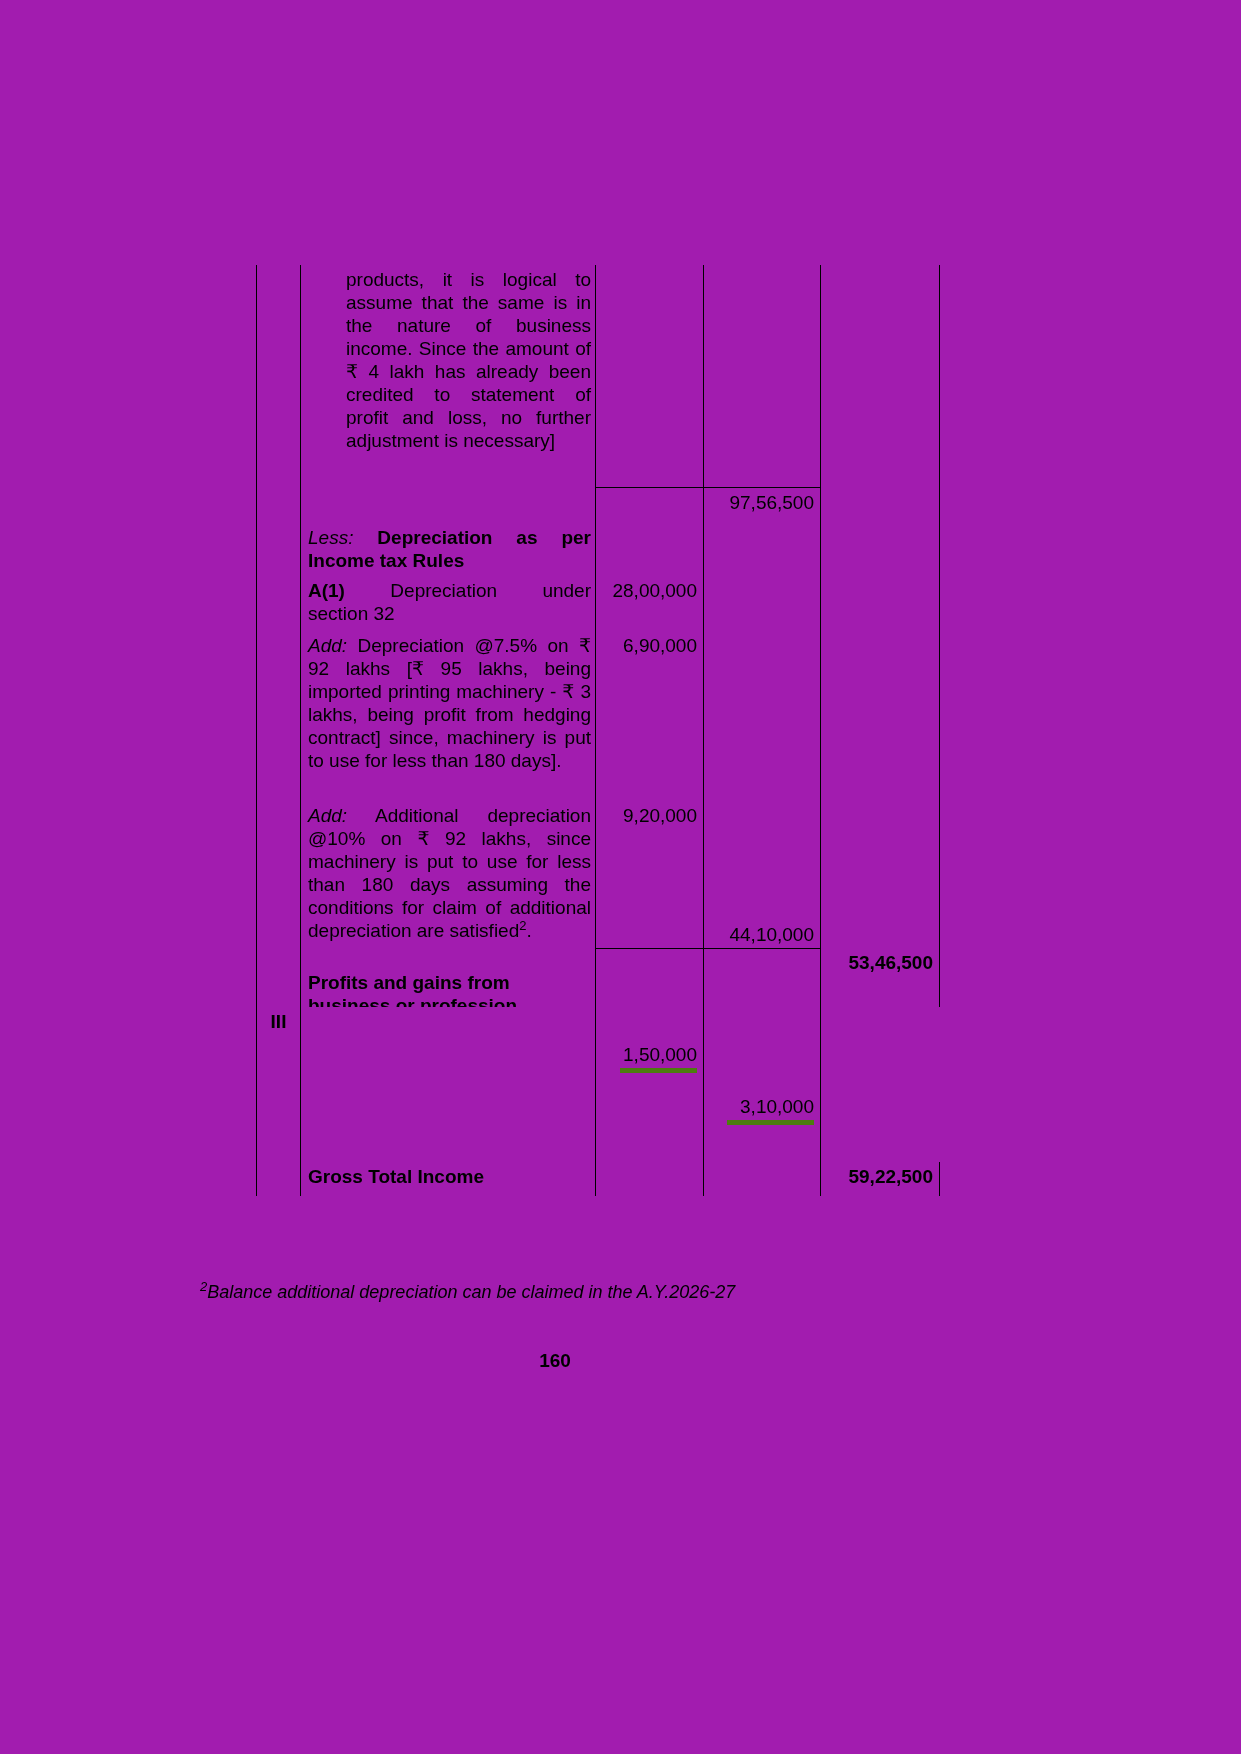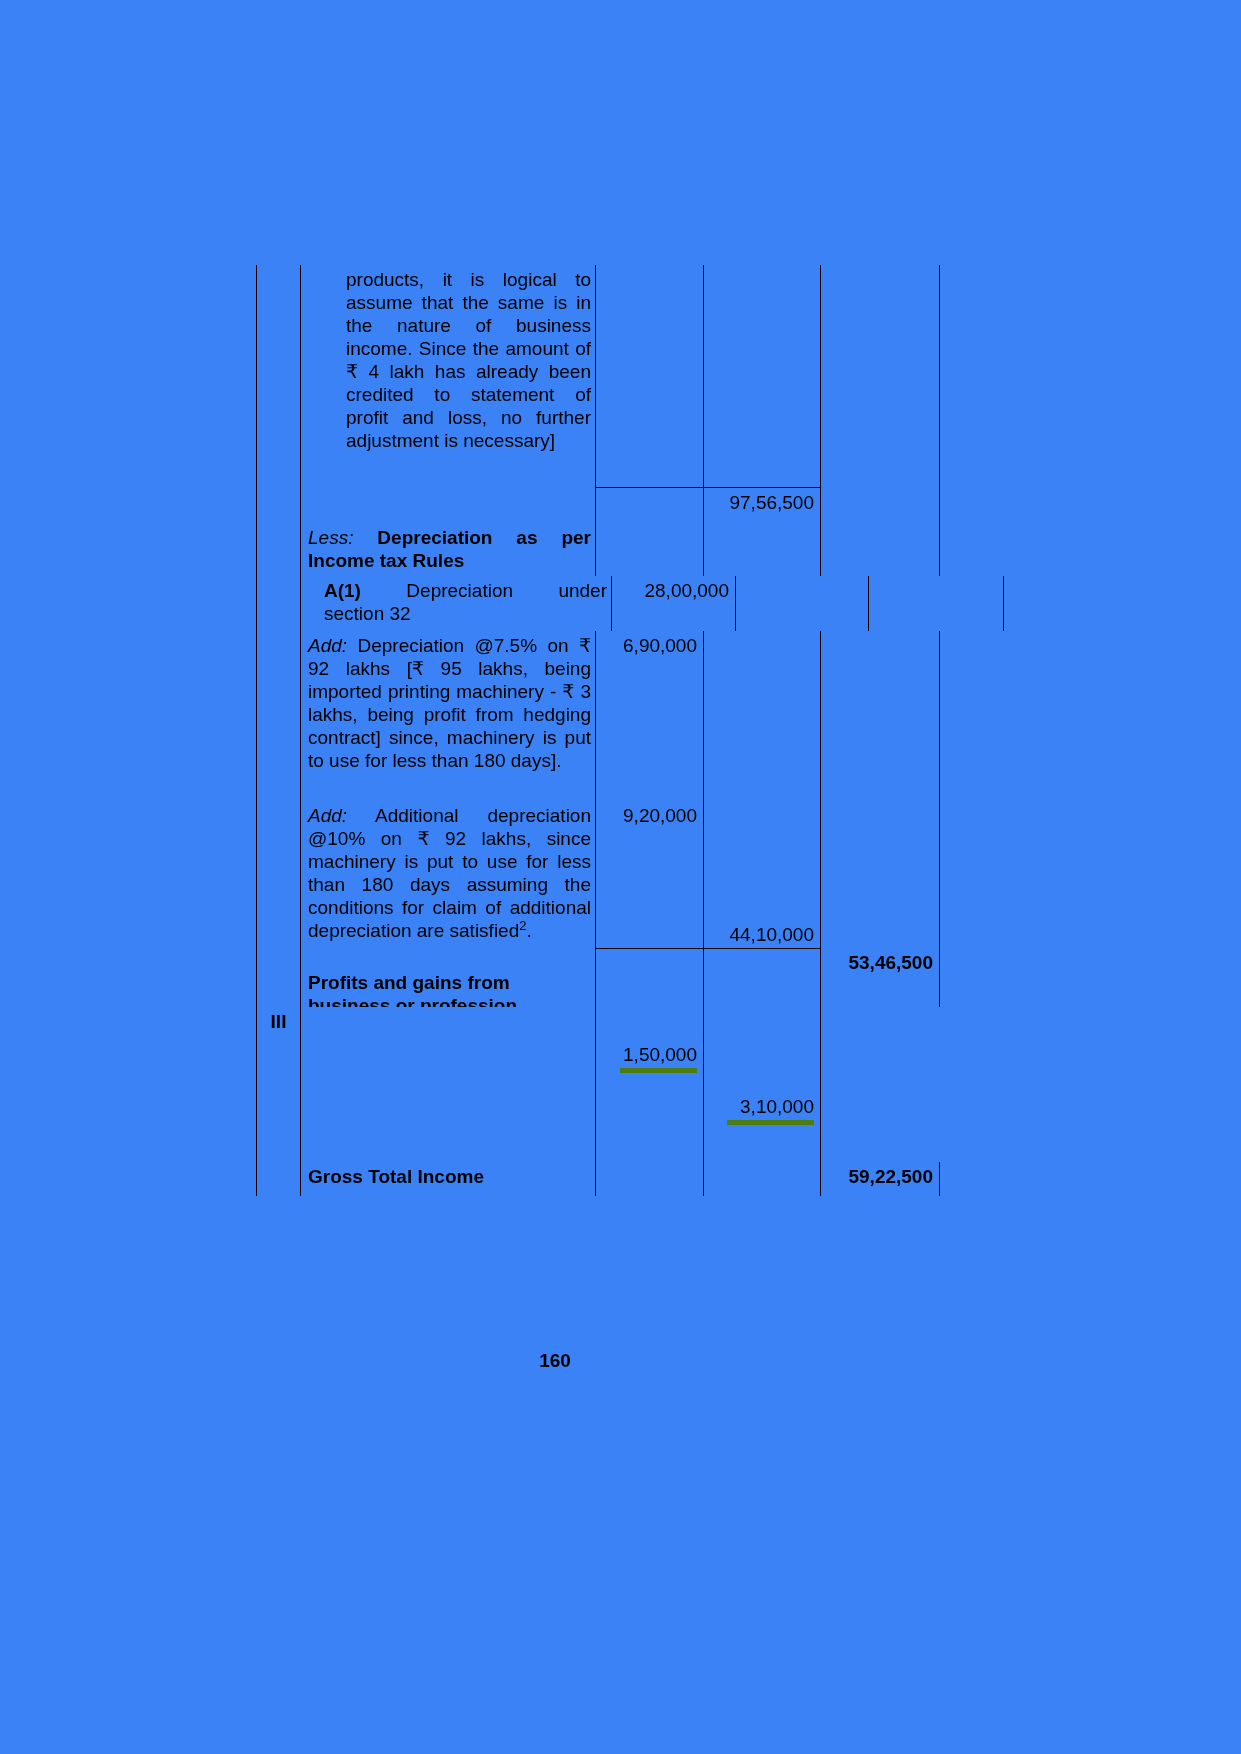--- a/index.html
+++ b/index.html
@@ -1,20 +1,20 @@
 <!DOCTYPE html>
 <html><head>
 <meta charset="utf-8">
 <style>
   html, body { margin: 0; padding: 0; background: #888; }
   .page {
     position: relative;
     width: 1241px;
     height: 1754px;
-    background: #3b82f6;
+    background: #a21caf;
     font-family: "Liberation Sans", "DejaVu Sans", sans-serif;
     font-size: 19px;
     line-height: 23px;
     color: #000;
     margin: 0 auto;
     overflow: hidden;
   }
   .table {
     position: absolute;
     left: 256px;
@@ -42,21 +42,21 @@
   .va-bottom { display: flex; flex-direction: column; justify-content: flex-end; align-items: flex-end; padding-bottom: 10px; }
   .uline { display: inline-block; border-bottom: 5px solid #4d7c0f; padding-bottom: 2px; padding-left: 3px; }
   .uline.wide { padding-left: 13px; }
   .offset-down { margin-top: 52px; }
   sup { font-size: 13px; line-height: 0; vertical-align: super; }
   .narrow { max-width: 240px; margin-top: 20px; }
   
   .r1  { height: 222px; }
   .r2  { height: 36px; }
   .r3  { height: 53px; }
-  .r4  { height: 55px; gap: 16px; }
+  .r4  { height: 55px; }
   .r5  { height: 170px; }
   .r6  { height: 147px; }
   .r7  { height: 59px; }
   .r8  { height: 33px; }
   .r9  { height: 54px; }
   .r10 { height: 122px; }
   .r11 { height: 34px; }
   .footnote {
     position: absolute;
     left: 200px;
@@ -187,16 +187,17 @@
       </div>
       <div class="c"></div>
       <div class="c"></div>
       <div class="c num b">
         <span>59,22,500</span>
       </div>
     </div>
 
   </div>
 
+  <p class="footnote"><sup>2</sup><span>Balance additional depreciation can be claimed in the A.Y.2026-27</span></p>
 
   <div class="page-number">160</div>
 
 </div>
 
 </body></html>

